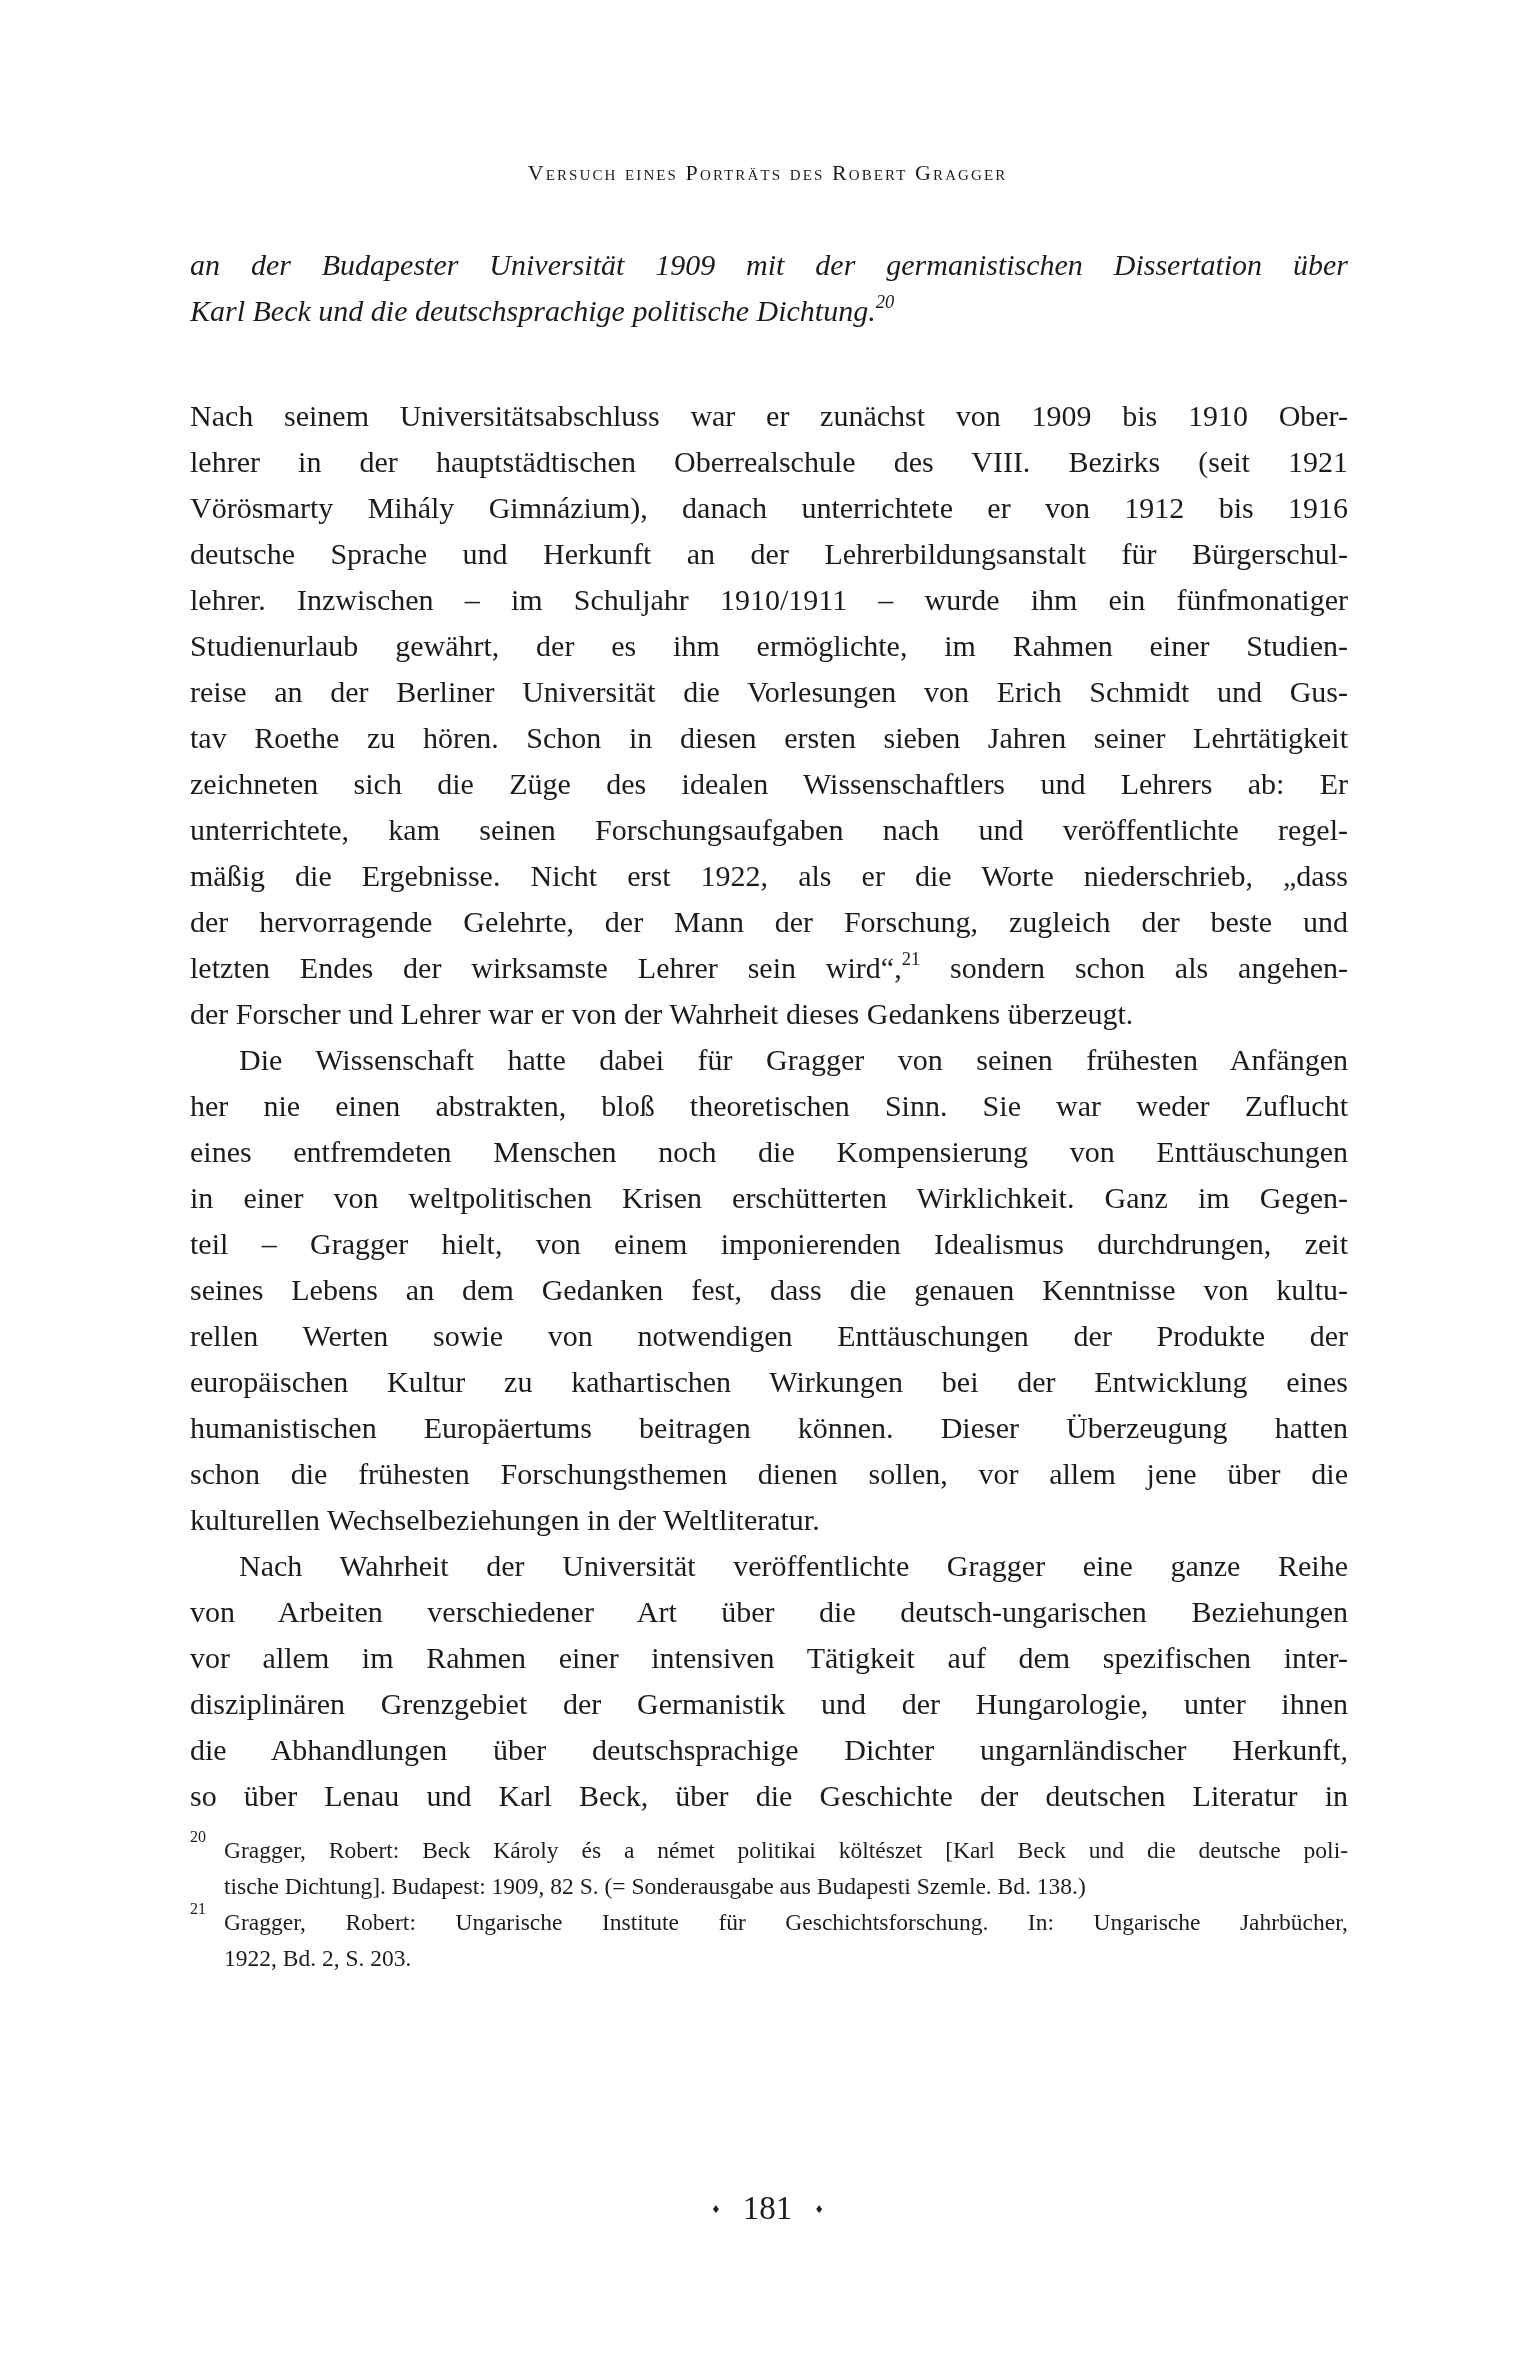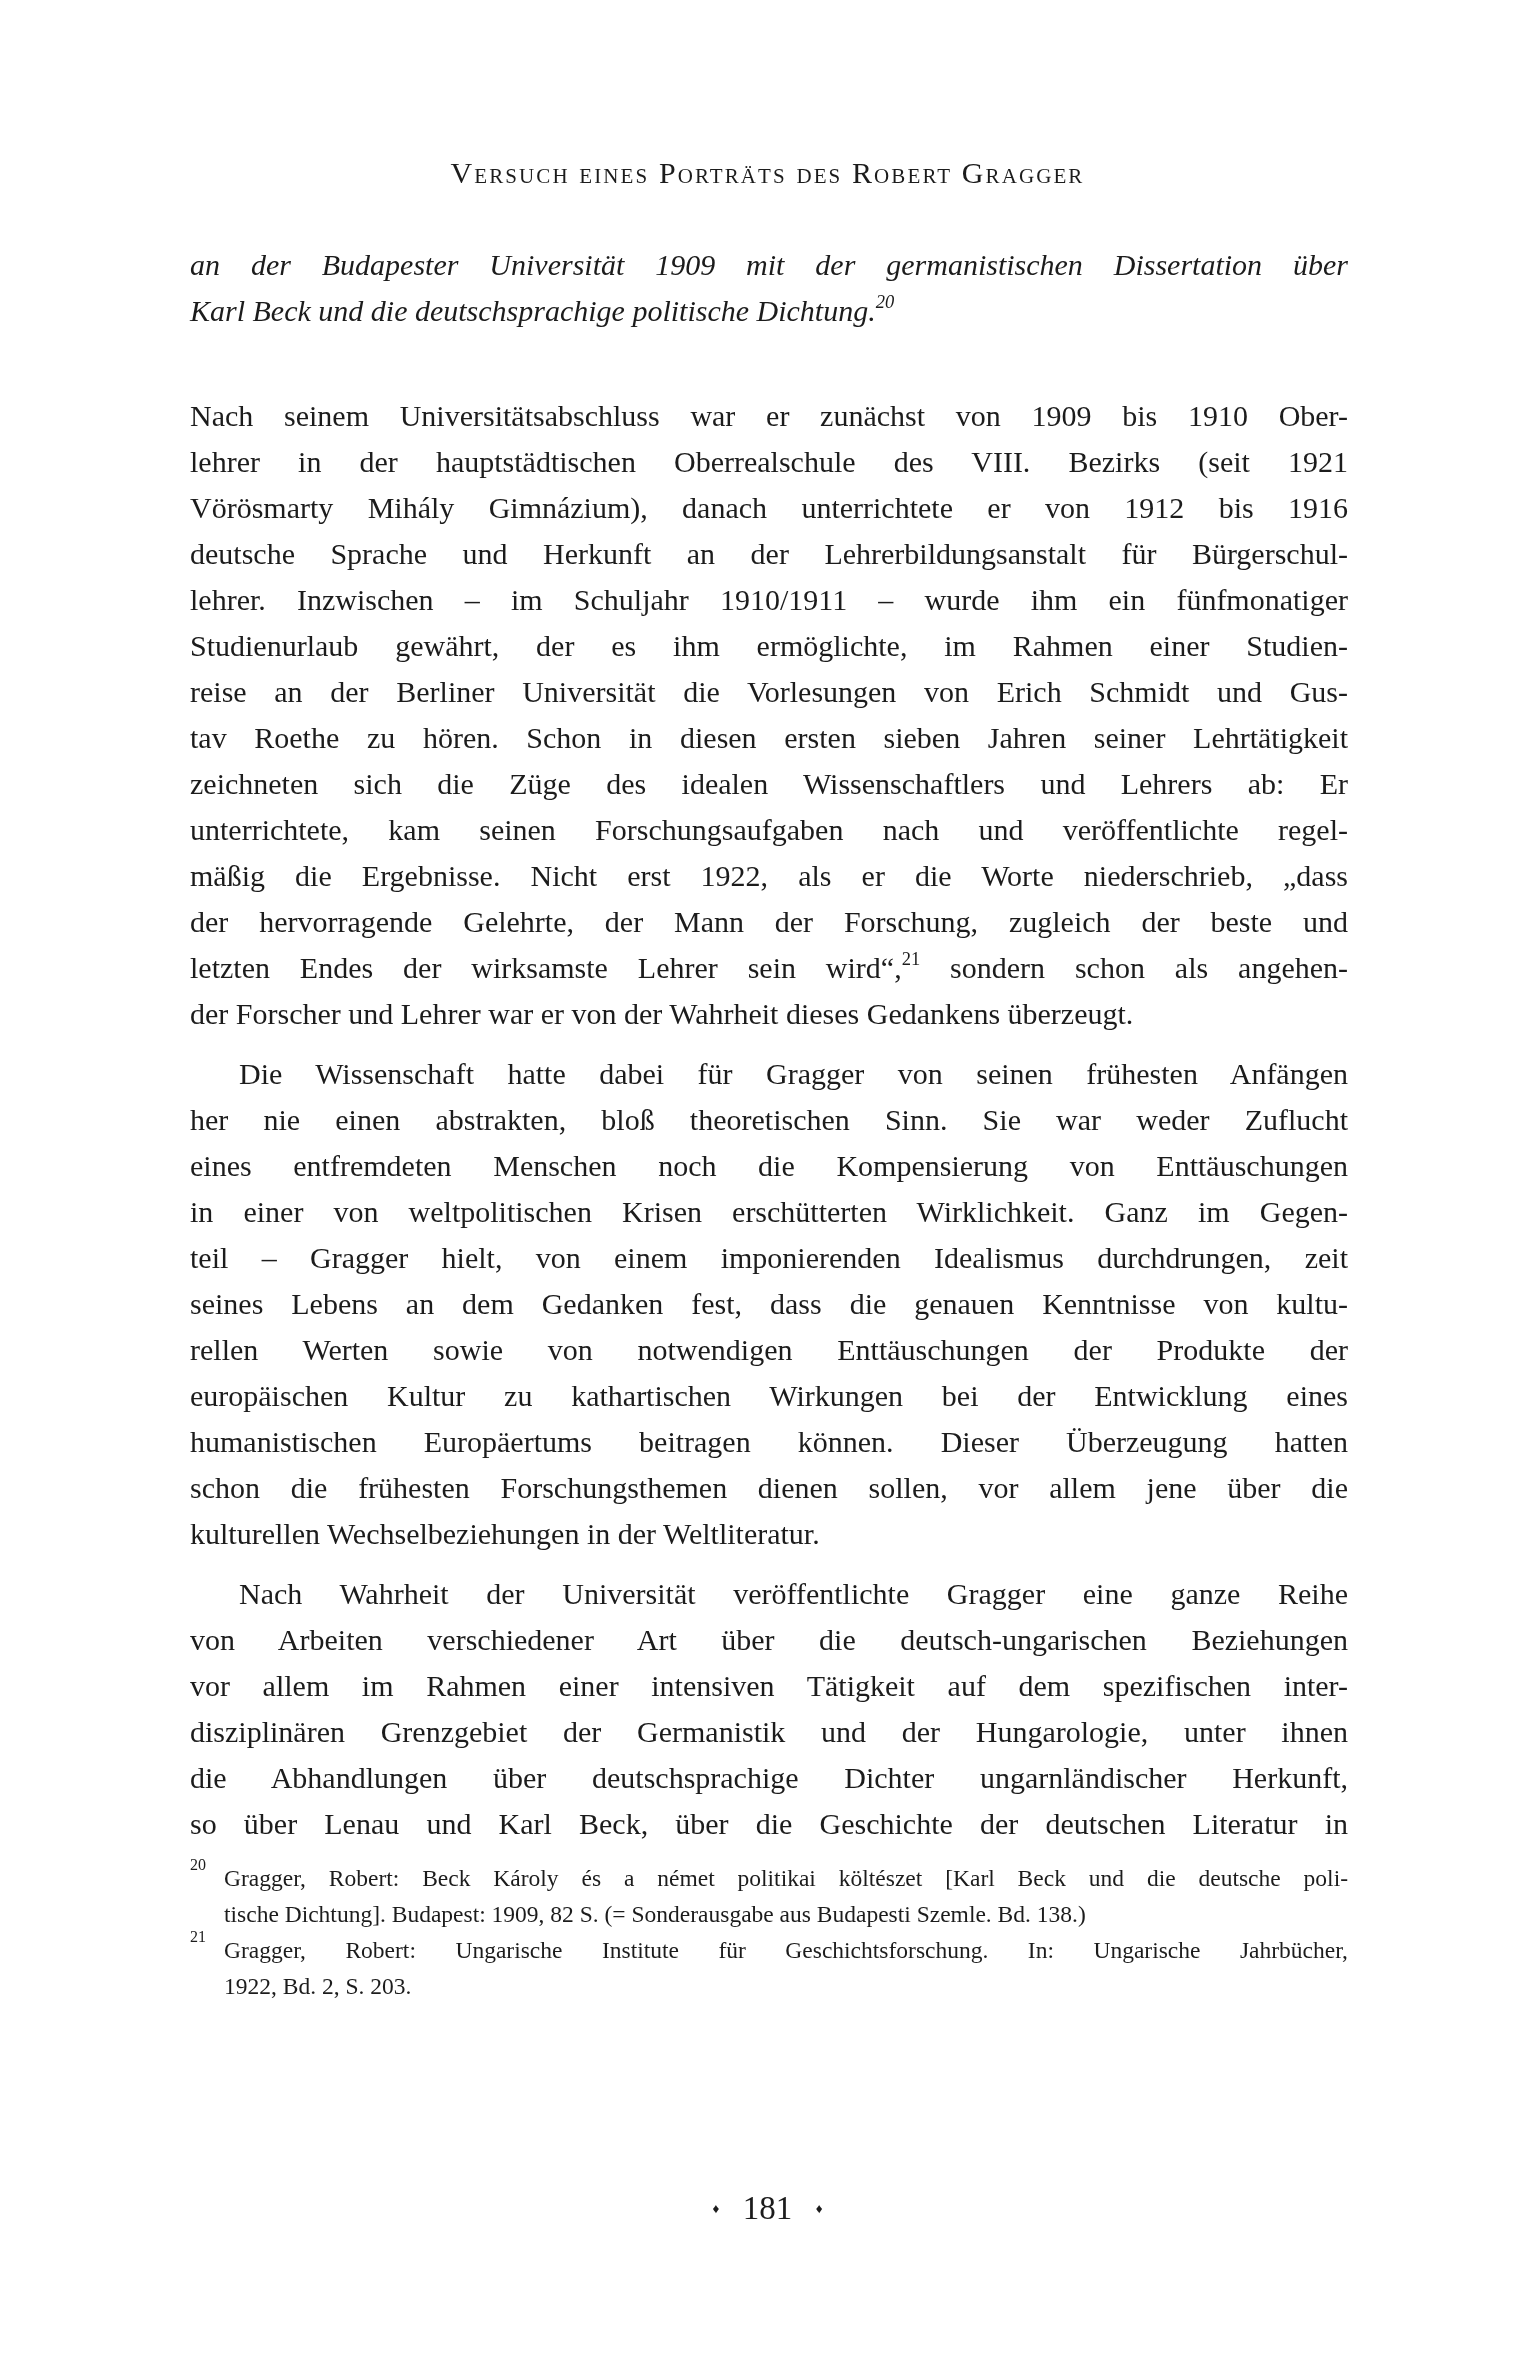--- a/index.html
+++ b/index.html
@@ -13,21 +13,21 @@
     position: relative;
     width: 1535px; height: 2377px;
     background: #ffffff;
     overflow: hidden;
   }
   .running-header {
     position: absolute;
     top: 156px; left: 0; width: 100%;
     text-align: center;
     font-variant: small-caps;
-    font-size: 30px;
+    font-size: 22px;
     letter-spacing: 2.1px;
     line-height: 34px;
   }
   .column {
     position: absolute;
     left: 190px; top: 242px;
     width: 1158px;
   }
   .jline {
     text-align: justify;
@@ -40,21 +40,21 @@
   .intro { font-size: 30px; font-style: italic; }
   .heading {
     margin: 81px 0 0 0; padding: 0;
     font-size: 34px;
     font-weight: bold;
     text-align: center;
     line-height: 49px;
   }
   .hline { display: block; }
   .paragraphs { margin-top: 59px; font-size: 30px; }
-  .para.indent .jline:first-child { text-indent: 49px; margin-top: 14px; }
+  .para.indent .jline:first-child { text-indent: 49px; }
   sup.fnref {
     font-size: 18.5px;
     line-height: 0;
     vertical-align: baseline;
     position: relative;
     top: -12.6px;
   }
   .footnotes { margin-top: 13.4px; font-size: 23.5px; }
   .footnotes .jline { line-height: 36px; height: 36px; }
   .footnote { position: relative; padding-left: 34px; }

